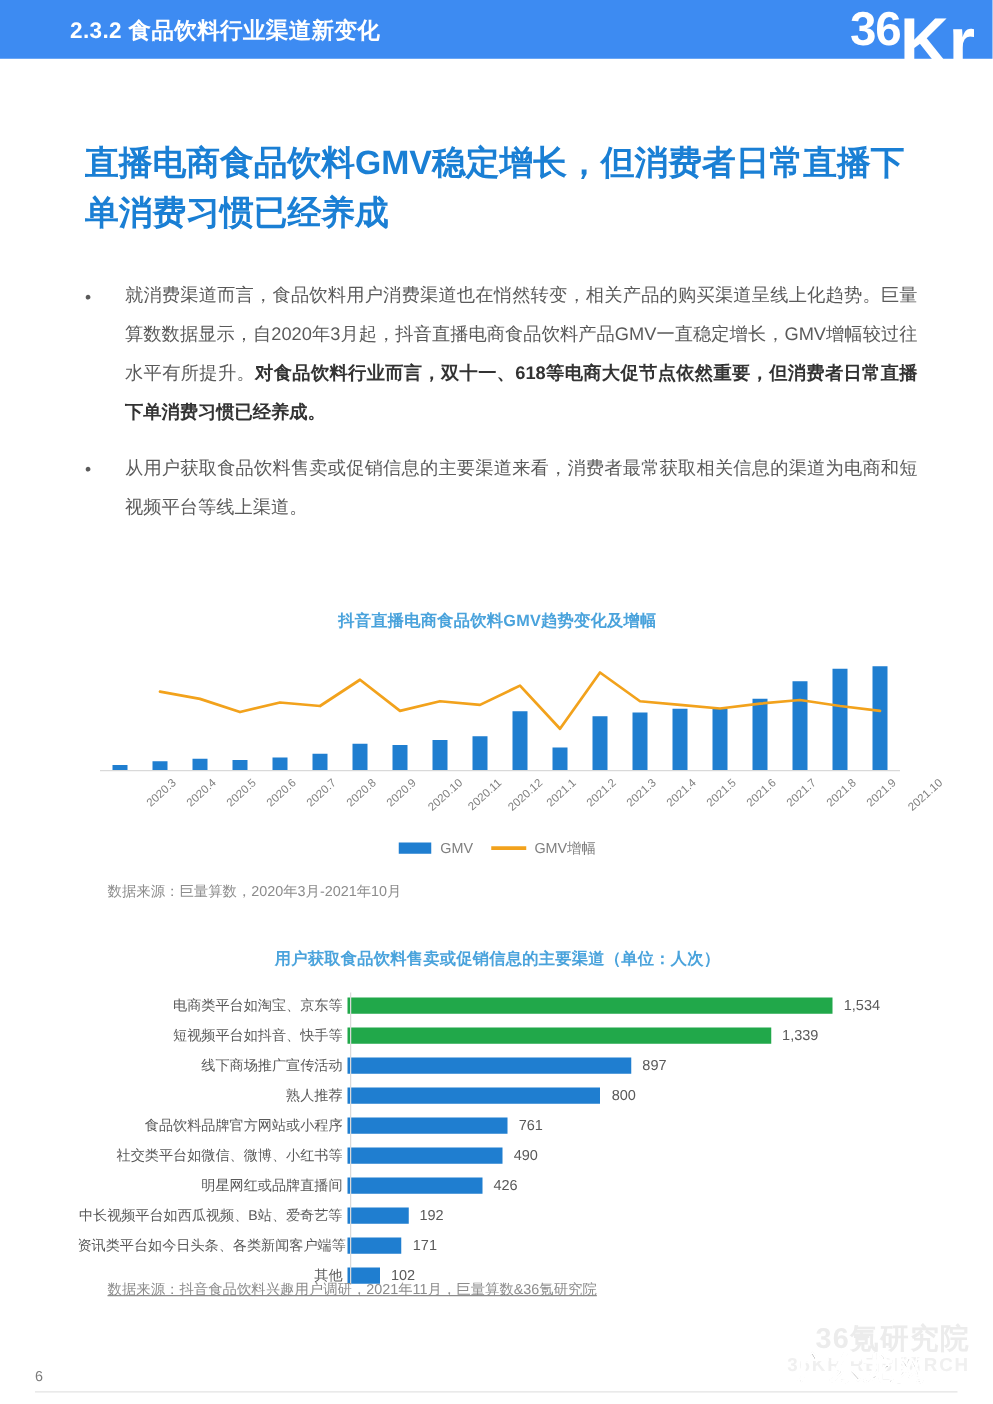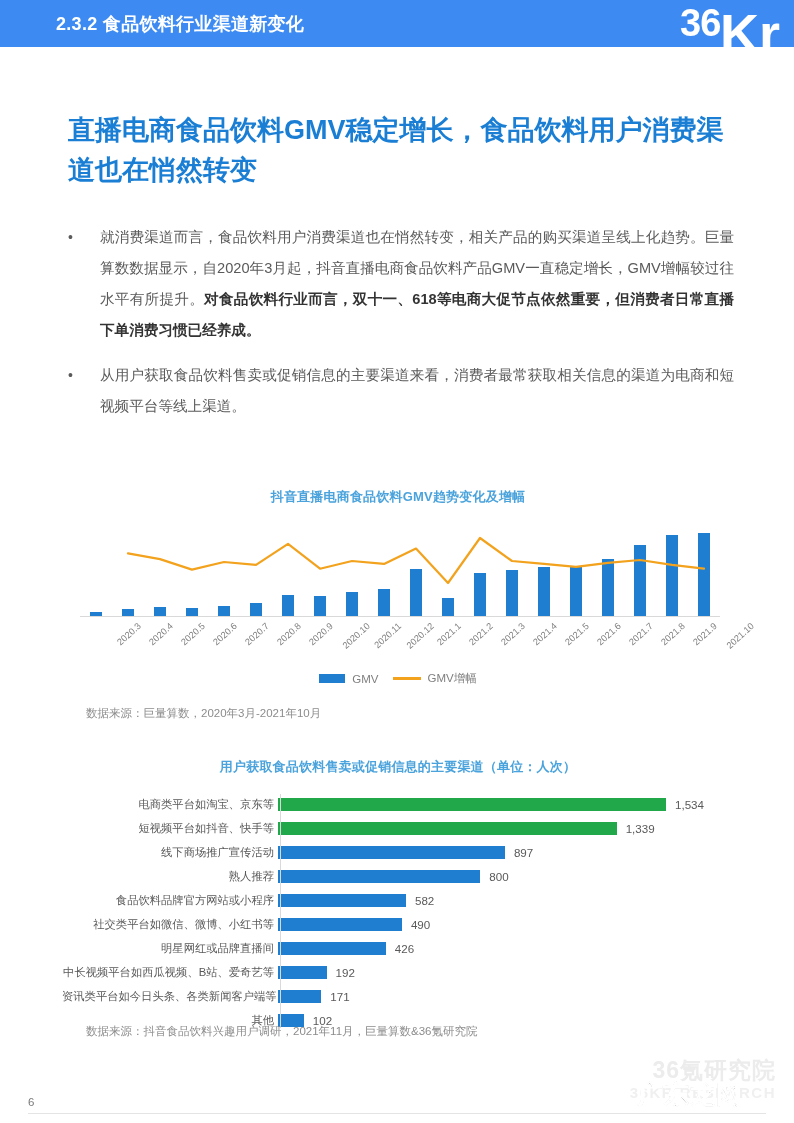--- a/index.html
+++ b/index.html
@@ -214,20 +214,21 @@
   .hval {
     margin-left: 9px;
     color: #595959;
     font-size: 11.6px;
     white-space: nowrap;
   }
   .note2 {
     position: absolute;
     left: 86px;
     top: 1024px;
+    text-decoration: underline;
   }
 
   
   .page-num {
     position: absolute;
     left: 28px;
     top: 1096px;
     color: #7a7a7a;
     font-size: 11.5px;
   }
@@ -277,21 +278,21 @@
 <body>
 
 <div class="header">
   <div class="header-title">2.3.2 食品饮料行业渠道新变化</div>
   <svg class="logo" viewBox="0 0 112 70">
     <text x="6" y="40" font-family="Liberation Sans, sans-serif" font-size="38" font-weight="bold" fill="#ffffff" letter-spacing="-1">36</text>
     <text x="46" y="56" font-family="Liberation Sans, sans-serif" font-size="54" font-weight="bold" fill="#ffffff">Kr</text>
   </svg>
 </div>
 
-<div class="headline">直播电商食品饮料GMV稳定增长，食品饮料用户消费渠道也在悄然转变</div>
+<div class="headline">直播电商食品饮料GMV稳定增长，但消费者日常直播下单消费习惯已经养成</div>
 
 <div class="bullets">
   <div class="bullet">
     <span class="dot">•</span>
     <span>就消费渠道而言，食品饮料用户消费渠道也在悄然转变，相关产品的购买渠道呈线上化趋势。巨量算数数据显示，自2020年3月起，抖音直播电商食品饮料产品GMV一直稳定增长，GMV增幅较过往水平有所提升。</span><b>对食品饮料行业而言，双十一、618等电商大促节点依然重要，但消费者日常直播下单消费习惯已经养成。</b>
   </div>
   <div class="bullet">
     <span class="dot">•</span>
     <span>从用户获取食品饮料售卖或促销信息的主要渠道来看，消费者最常获取相关信息的渠道为电商和短视频平台等线上渠道。</span>
   </div>
@@ -380,21 +381,21 @@
         <div class="hval">897</div>
       </div>
       <div class="hrow">
         <div class="hrow-label">熟人推荐</div>
         <div class="hbar" style="width: 202.347px; background: rgb(31, 126, 208);"></div>
         <div class="hval">800</div>
       </div>
       <div class="hrow">
         <div class="hrow-label">食品饮料品牌官方网站或小程序</div>
         <div class="hbar" style="width: 127.984px; background: rgb(31, 126, 208);"></div>
-        <div class="hval">582</div>
+        <div class="hval">761</div>
       </div>
       <div class="hrow">
         <div class="hrow-label">社交类平台如微信、微博、小红书等</div>
         <div class="hbar" style="width: 123.937px; background: rgb(31, 126, 208);"></div>
         <div class="hval">490</div>
       </div>
       <div class="hrow">
         <div class="hrow-label">明星网红或品牌直播间</div>
         <div class="hbar" style="width: 107.75px; background: rgb(31, 126, 208);"></div>
         <div class="hval">426</div>

